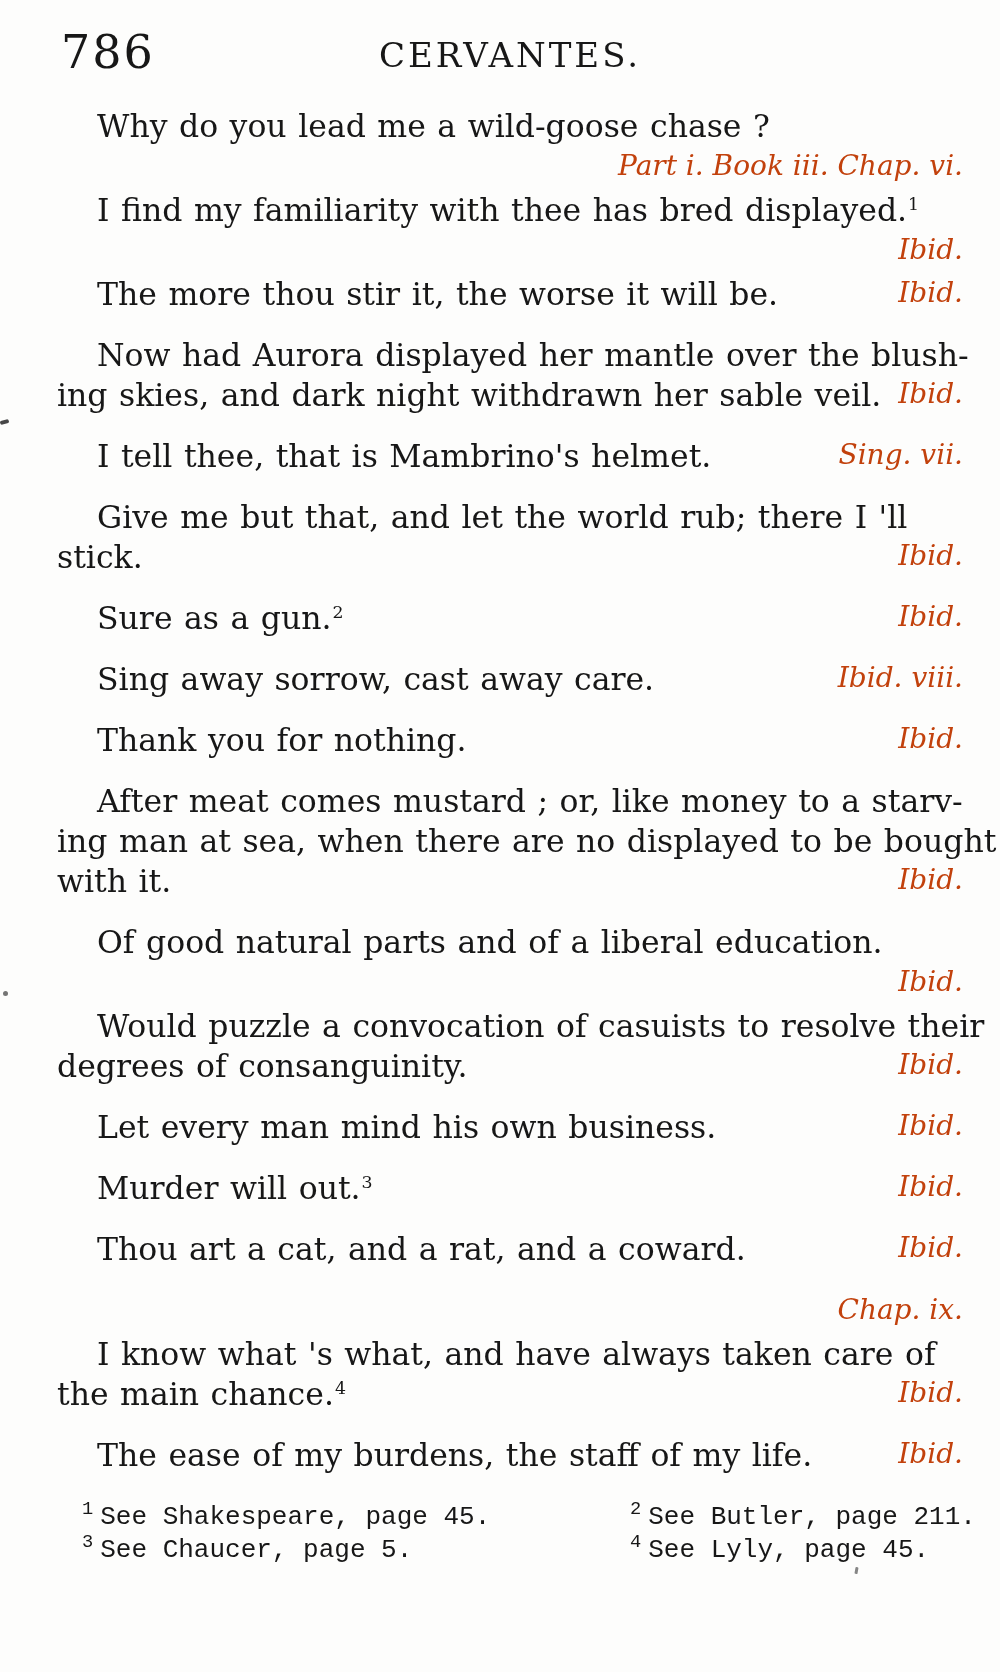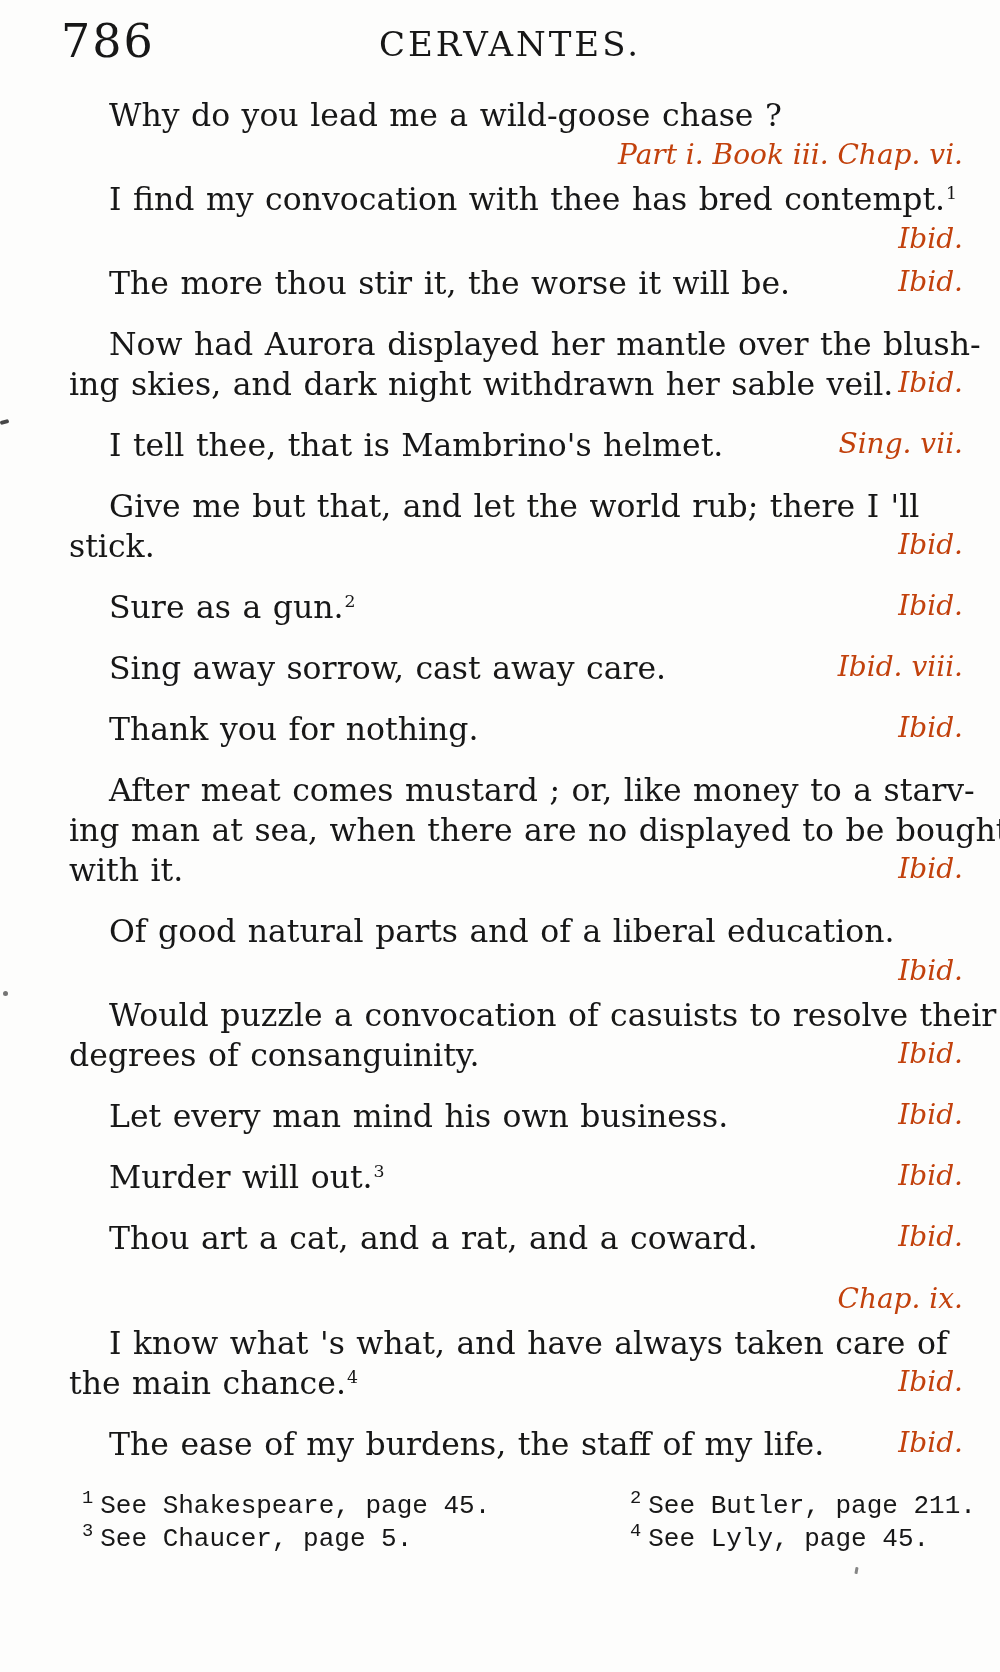--- a/index.html
+++ b/index.html
@@ -2,21 +2,21 @@
 <html><head>
 <meta charset="utf-8">
 <title>Book Page</title>
 <style>
   html, body { margin: 0; padding: 0; background: #ffffff; }
   .page {
     position: relative;
     width: 1000px;
     height: 1672px;
     box-sizing: border-box;
-    padding: 0 37px 0 57px;
+    padding: 11px 37px 0 57px;
     background: #fdfdfc;
     color: #171717;
     font-family: "DejaVu Serif", "Liberation Serif", serif;
     overflow: hidden;
   }
 
   
   .running-header { position: relative; height: 62px; }
   .folio {
     position: absolute; left: 4px; top: 18px;
@@ -34,21 +34,20 @@
     font-size: 31.5px;
     line-height: 40px;
     margin-bottom: 21px;
   }
   .quote.tight { margin-bottom: 4px; }
   .qtext {
     display: block;
     white-space: pre;
     text-indent: 40px;
     word-spacing: 1.5px;
-    margin-left: 12px;
   }
   .fnref {
     font-size: 0.55em;
     vertical-align: super;
     line-height: 0;
     margin-left: 1px;
   }
   .attr { font-style: italic; font-size: 28px; color: #c2410c; }
   .attr-inline { position: absolute; right: 0; bottom: 5px; line-height: normal; }
   .attr-newline { display: block; text-align: right; line-height: 40px; }
@@ -82,21 +81,21 @@
     <span class="head-title">CERVANTES.</span>
   </header>
 
   <main class="quotes" id="quotes">
   <div class="quote tight">
         <span class="qtext"><span class="qlines">Why do you lead me a wild-goose chase ?</span></span>
         <span class="attr attr-newline">Part i. Book iii. Chap. vi.</span>
       </div>
 
   <div class="quote tight">
-        <span class="qtext"><span class="qlines">I find my convocation with thee has bred contempt.</span><sup class="fnref">1</sup></span>
+        <span class="qtext"><span class="qlines">I find my familiarity with thee has bred displayed.</span><sup class="fnref">1</sup></span>
         <span class="attr attr-newline">Ibid.</span>
       </div>
 
   <div class="quote">
         <span class="qtext"><span class="qlines">The more thou stir it, the worse it will be.</span></span>
         <span class="attr attr-inline">Ibid.</span>
       </div>
 
   <div class="quote">
         <span class="qtext"><span class="qlines">Now had Aurora displayed her mantle over the blush-

